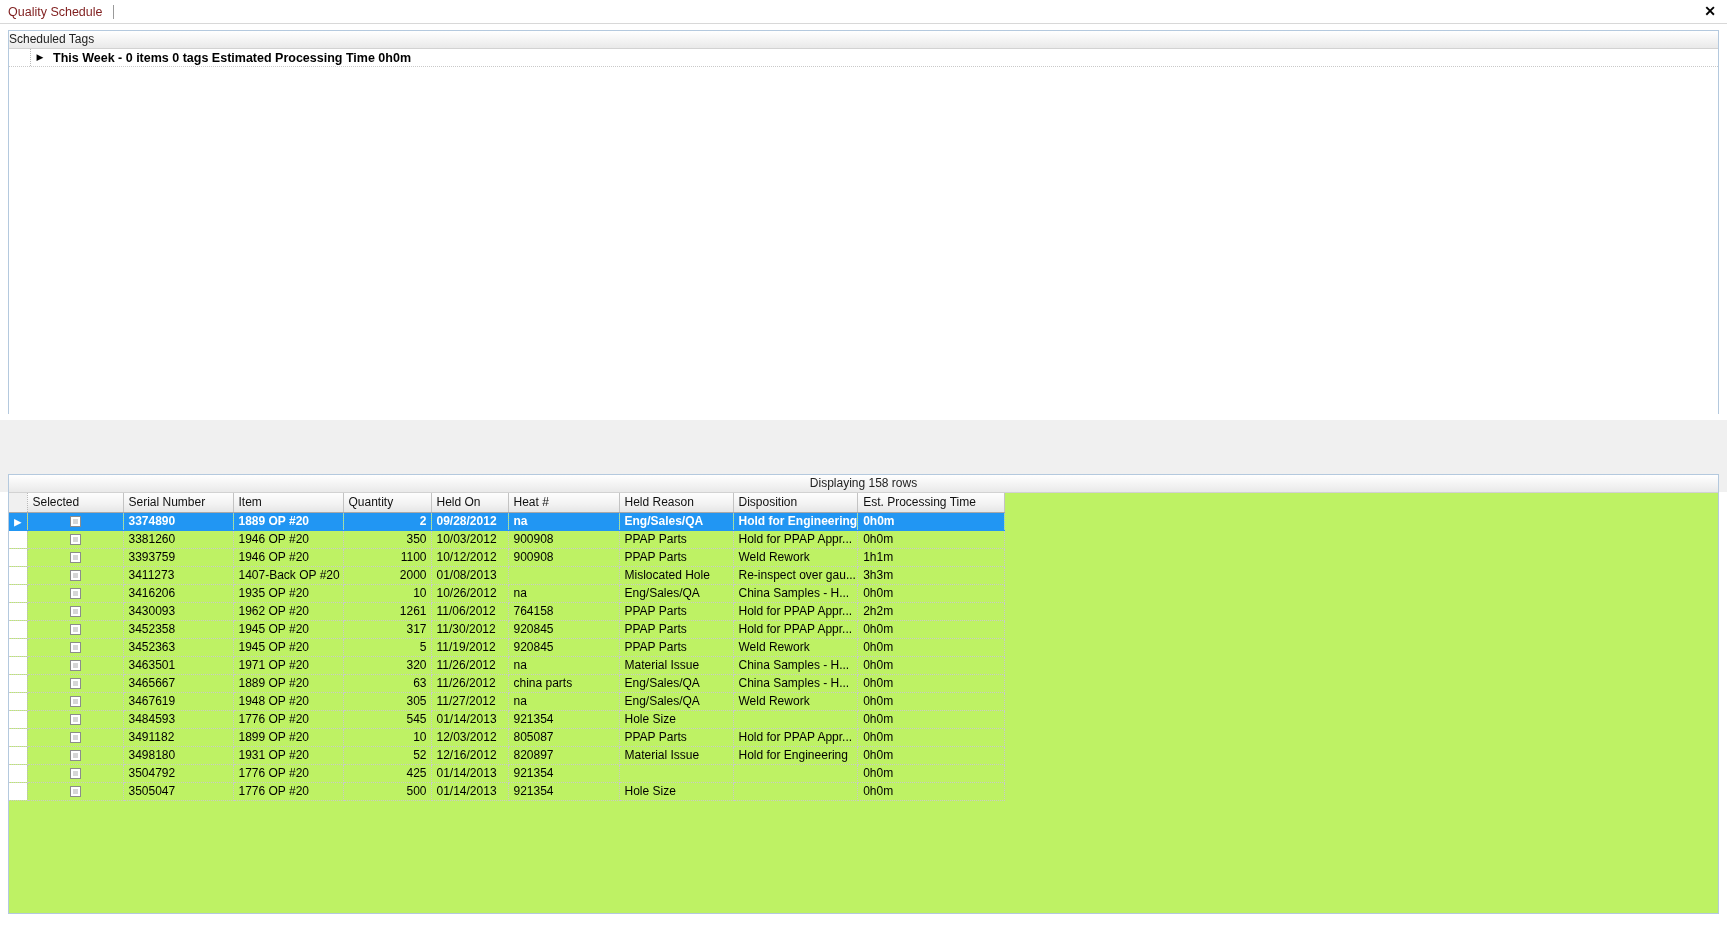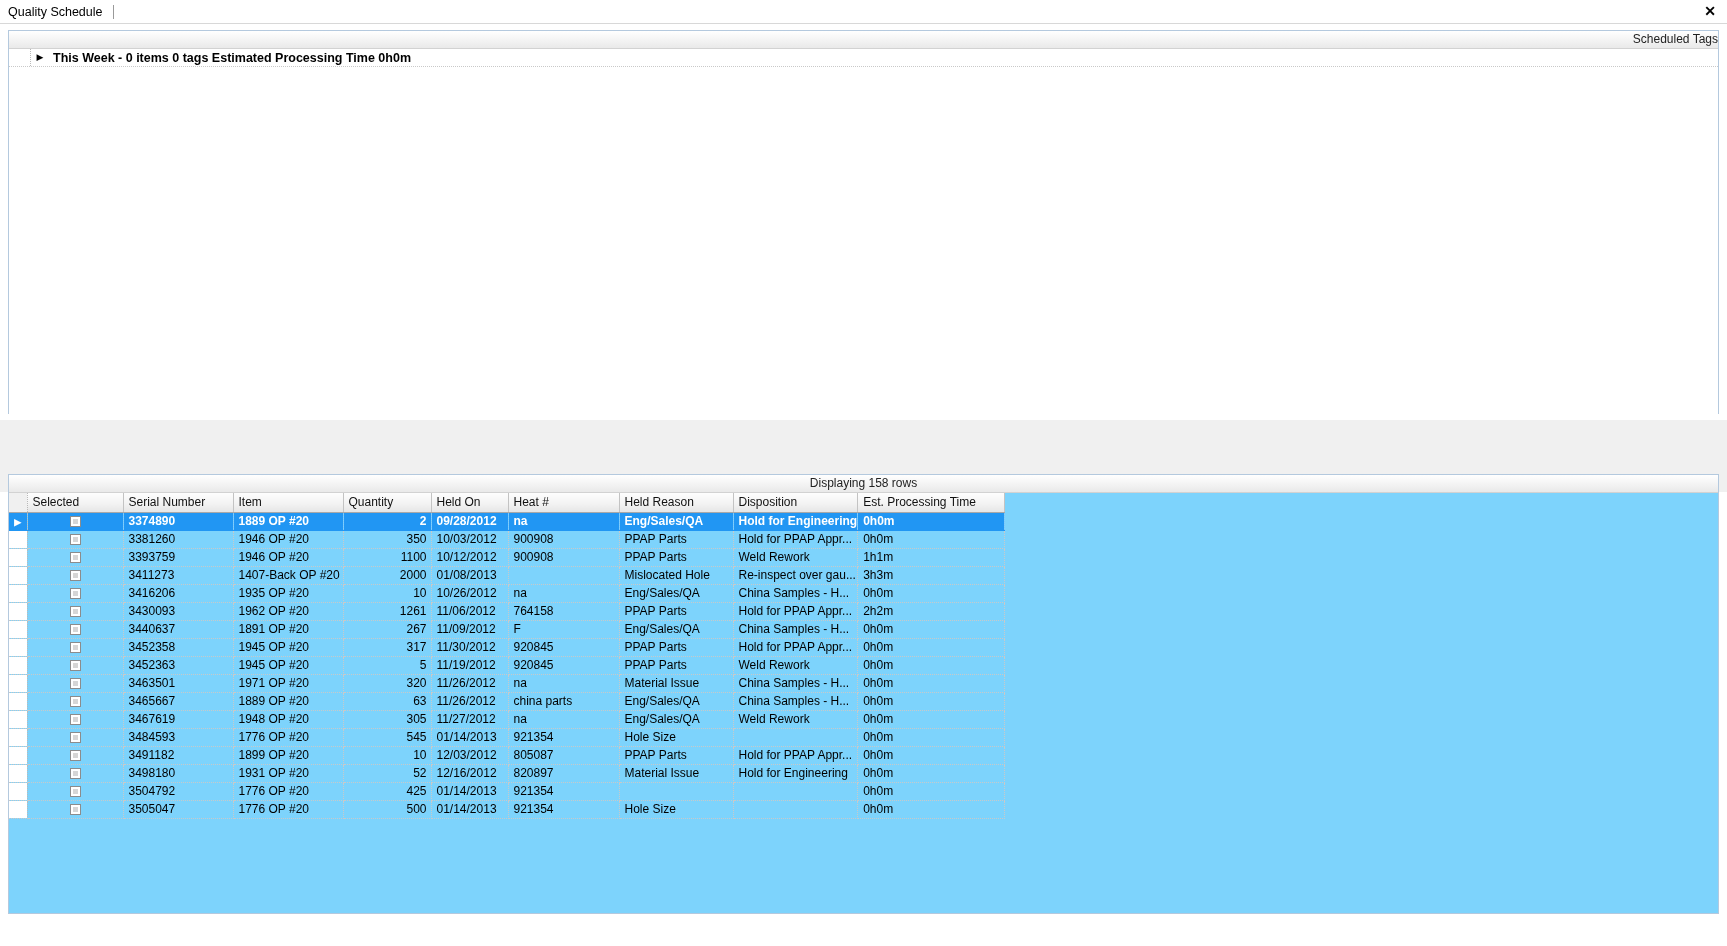--- a/index.html
+++ b/index.html
@@ -16,21 +16,21 @@
   
   .tabstrip {
     position: absolute; left:0; top:0; width:1727px; height:23px;
     background:#ffffff;
     border-bottom:1px solid #d8d8d8;
     display:flex; align-items:center;
   }
   .tab {
     height:14px; display:flex; align-items:center;
     padding:0 10px 0 8px;
-    font-size:12.5px; color:#000000;
+    font-size:12.5px; color:#7f1d1d;
     border-right:1px solid #9a9a9a;
     background:#ffffff;
     cursor:default;
   }
   .close-x {
     position:absolute; right:8px; top:2px;
     width:18px; height:18px;
     display:flex; align-items:center; justify-content:center;
     font-size:14px; font-weight:bold; color:#000;
     cursor:pointer;
@@ -41,21 +41,21 @@
     position:absolute; left:8px; top:30px;
     width:1711px; height:384px;
     background:#ffffff;
     border:1px solid #b4c9de;
     box-sizing:border-box;
   }
   .sched-header {
     height:17px; line-height:17px;
     background: linear-gradient(to bottom,#ffffff 0%, #f2f2f2 60%, #e9e9e9 100%);
     border-bottom:1px solid #d2d2d2;
-    text-align:right;
+    text-align:left;
     font-size:12px; color:#222;
   }
   .sched-body { position:relative; background:#ffffff; height:365px; }
 
   .tree-row {
     position:relative; height:18px;
     display:flex; align-items:center;
     border-bottom:1px dotted #c9c9c9;
     box-sizing:border-box;
   }
@@ -137,21 +137,21 @@
     box-sizing:border-box;
   }
   .grid-caption {
     height:17px; line-height:17px;
     background: linear-gradient(to bottom,#ffffff 0%, #f2f2f2 60%, #e9e9e9 100%);
     border-bottom:1px solid #d2d2d2;
     text-align:center;
     font-size:12px; color:#222;
   }
   .grid-area {
-    position:relative; background:#7dd3fc; height:420px; overflow:hidden;
+    position:relative; background:#bef264; height:420px; overflow:hidden;
   }
   table.grid { border-collapse:collapse; table-layout:fixed; }
   table.grid th {
     height:19px;
     background: linear-gradient(to bottom,#fdfdfd 0%, #f3f3f3 55%, #e6e6e6 100%);
     border-right:1px solid #c3c3c3;
     border-bottom:1px solid #a8a8a8;
     font-weight:normal;
     font-size:12px;
     text-align:left;
@@ -363,32 +363,20 @@
               <td class="num">1261</td>
               <td>11/06/2012</td>
               <td>764158</td>
               <td>PPAP Parts</td>
               <td>Hold for PPAP Appr...</td>
               <td>2h2m</td>
             </tr>
             <tr>
               <td class="ind"></td>
               <td class="chk"><span class="cbx"></span></td>
-              <td>3440637</td>
-              <td>1891 OP #20</td>
-              <td class="num">267</td>
-              <td>11/09/2012</td>
-              <td>F</td>
-              <td>Eng/Sales/QA</td>
-              <td>China Samples - H...</td>
-              <td>0h0m</td>
-            </tr>
-            <tr>
-              <td class="ind"></td>
-              <td class="chk"><span class="cbx"></span></td>
               <td>3452358</td>
               <td>1945 OP #20</td>
               <td class="num">317</td>
               <td>11/30/2012</td>
               <td>920845</td>
               <td>PPAP Parts</td>
               <td>Hold for PPAP Appr...</td>
               <td>0h0m</td>
             </tr>
             <tr>

